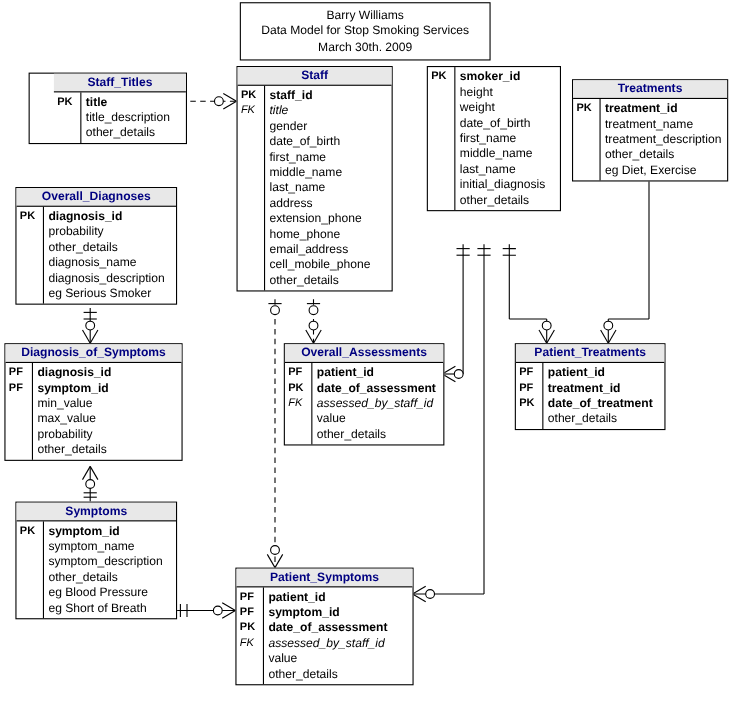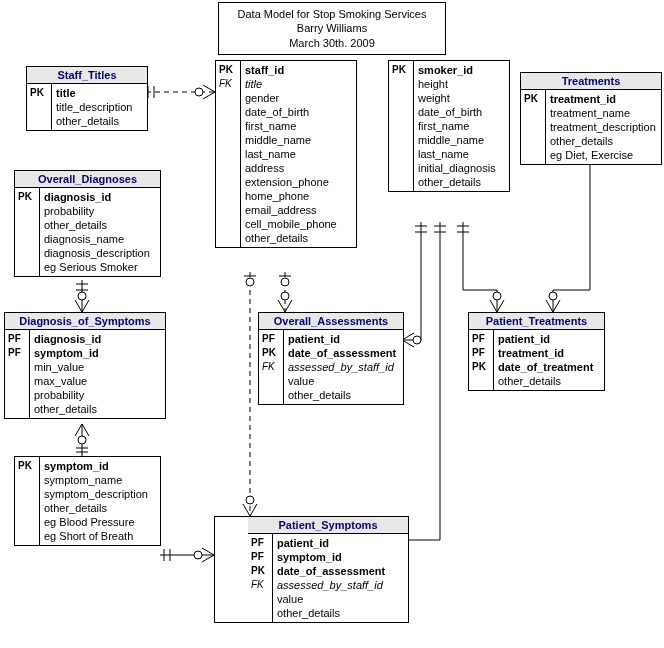--- a/index.html
+++ b/index.html
@@ -64,22 +64,22 @@
     top: 0; left: 0;
     width: 664px;
     height: 648px;
     pointer-events: none;
   }
 </style>
 </head>
 <body>
 
 <div class="title-box" style="left:218px; top:2px; width:210px;">
+  <div>Barry Williams</div>
   <div>Data Model for Stop Smoking Services</div>
-  <div>Barry Williams</div>
   <div>March 30th. 2009</div>
 </div>
 
 <svg class="connectors">
 
   <line x1="146" y1="92" x2="215" y2="92" stroke="#000" stroke-dasharray="5,4"></line>
   <line x1="148" y1="86" x2="148" y2="98" stroke="#000"></line>
   <line x1="154" y1="86" x2="154" y2="98" stroke="#000"></line>
   <line x1="215" y1="92" x2="203" y2="85" stroke="#000"></line>
   <line x1="215" y1="92" x2="203" y2="99" stroke="#000"></line>
@@ -150,21 +150,21 @@
   <line x1="590" y1="152" x2="590" y2="290" stroke="#000"></line>
   <line x1="590" y1="290" x2="553" y2="290" stroke="#000"></line>
   <line x1="553" y1="290" x2="553" y2="312" stroke="#000"></line>
   <line x1="584" y1="156" x2="596" y2="156" stroke="#000"></line>
   <line x1="584" y1="162" x2="596" y2="162" stroke="#000"></line>
   <line x1="553" y1="312" x2="546" y2="300" stroke="#000"></line>
   <line x1="553" y1="312" x2="560" y2="300" stroke="#000"></line>
   <circle cx="553" cy="296" r="4" fill="#fff" stroke="#000"></circle>
 </svg>
 
-<div class="entity" style="left:26px; top:66px; width:120px;">
+<div class="entity" style="left:26px; top:66px; width:120px;padding-left:22px;">
   <div class="entity-header">Staff_Titles</div>
   <div class="entity-body">
     <div class="keycol">
       <span class="bold">PK</span>
       <span></span>
       <span></span>
     </div>
     <div class="attrcol">
       <span class="bold">title</span>
       <span>title_description</span>
@@ -211,20 +211,21 @@
       <span class="bold">symptom_id</span>
       <span>min_value</span>
       <span>max_value</span>
       <span>probability</span>
       <span>other_details</span>
     </div>
   </div>
 </div>
 
 <div class="entity" style="left:14px; top:456px; width:145px;">
+  <div class="entity-header">Symptoms</div>
   <div class="entity-body">
     <div class="keycol">
       <span class="bold">PK</span>
       <span></span>
         <span></span>
         <span></span>
         <span></span>
         <span></span>
     </div>
     <div class="attrcol">
@@ -232,20 +233,21 @@
       <span>symptom_name</span>
       <span>symptom_description</span>
       <span>other_details</span>
       <span>eg Blood Pressure</span>
       <span>eg Short of Breath</span>
     </div>
   </div>
 </div>
 
 <div class="entity" style="left:215px; top:60px; width:140px;">
+  <div class="entity-header">Staff</div>
   <div class="entity-body">
     <div class="keycol">
       <span class="bold">PK</span>
       <span class="italic">FK</span>
       <span></span>
         <span></span>
         <span></span>
         <span></span>
         <span></span>
         <span></span>
@@ -286,21 +288,21 @@
     <div class="attrcol">
       <span class="bold">patient_id</span>
       <span class="bold">date_of_assessment</span>
       <span class="italic">assessed_by_staff_id</span>
       <span>value</span>
       <span>other_details</span>
     </div>
   </div>
 </div>
 
-<div class="entity" style="left:214px; top:516px; width:160px;padding-left:33px;">
+<div class="entity" style="left:214px; top:516px; width:160px;">
   <div class="entity-header">Patient_Symptoms</div>
   <div class="entity-body">
     <div class="keycol">
       <span class="bold">PF</span>
       <span class="bold">PF</span>
       <span class="bold">PK</span>
       <span class="italic">FK</span>
       <span></span>
         <span></span>
     </div>

